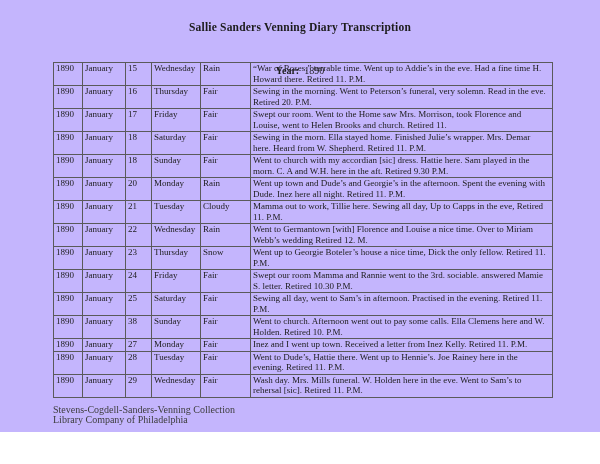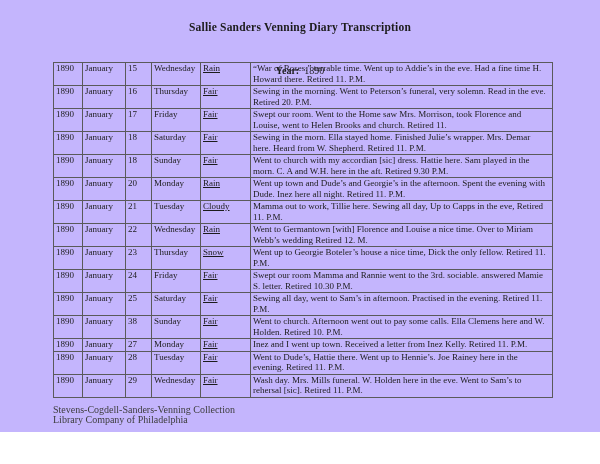--- a/index.html
+++ b/index.html
@@ -52,21 +52,21 @@
   table.diary-table td {
     border: 1px solid #5a5a5a;
     vertical-align: top;
     padding: 0 2px 1px 2px;
     overflow: hidden;
   }
   td.c-year    { width: 24px; }
   td.c-month   { width: 38px; }
   td.c-day     { width: 21px; margin-top: 33px; }
   td.c-weekday { width: 44px; }
-  td.c-weather { width: 45px; text-decoration: underline; }
+  td.c-weather { width: 45px; }
   td.c-entry   { }
   .footer {
     position: absolute;
     left: 53px;
     top: 405px;
     font-size: 10px;
     line-height: 10px;
     color: #3d3d3d;
   }
 </style>

